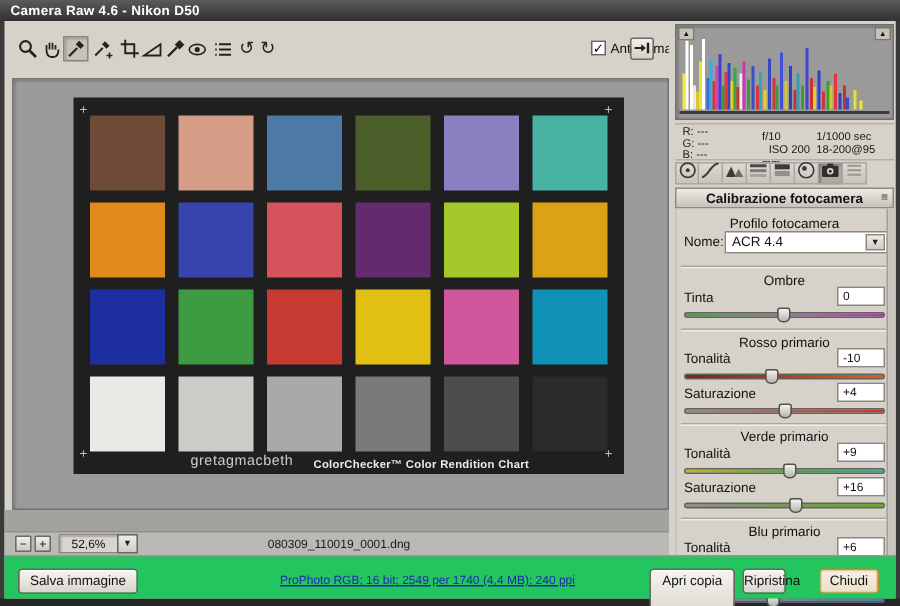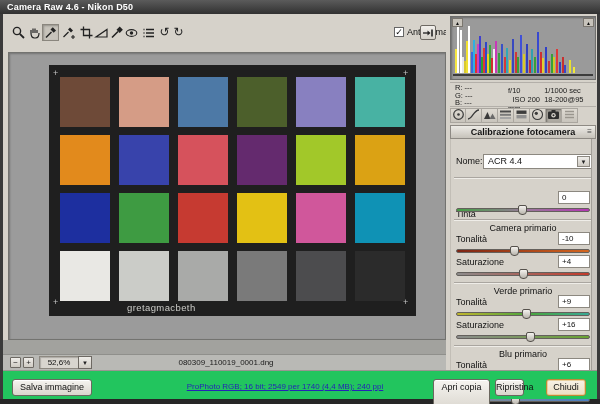--- a/index.html
+++ b/index.html
@@ -214,20 +214,21 @@
           <div class="patch" style="background: rgb(169, 170, 168);"></div>
           <div class="patch" style="background: rgb(122, 122, 122);"></div>
           <div class="patch" style="background: rgb(76, 76, 78);"></div>
           <div class="patch" style="background: rgb(43, 43, 43);"></div>
         </div>
       <span class="abs corner" style="left:4px;top:5px">+</span>
       <span class="abs corner" style="left:354px;top:5px">+</span>
       <span class="abs corner" style="left:4px;top:234px">+</span>
       <span class="abs corner" style="left:354px;top:234px">+</span>
       <span class="abs brand" style="left:78px;top:237px">gretagmacbeth</span>
+      <span class="abs chartcap" style="left:160px;top:240px">ColorChecker™ Color Rendition Chart</span>
     </div>
   </div>
 
   <div class="abs band"></div>
   <div class="abs strip">
     <div class="abs zbtn" style="left:7px"><span>−</span></div>
     <div class="abs zbtn" style="left:20px"><span>+</span></div>
     <div class="abs zoombox" style="left:36px"><span>52,6%</span></div>
     <div class="abs zdrop" style="left:75px"><span>▼</span></div>
     <span class="abs fname">080309_110019_0001.dng</span>
@@ -353,35 +354,37 @@
             </svg></span>
         </div>
     </div>
 
     <div class="abs phead">
       <span>Calibrazione fotocamera</span>
       <span class="pmenu">≡</span>
     </div>
 
     <div class="abs pbody">
+      <div class="abs ctitle" style="top:5px">Profilo fotocamera</div>
       <span class="abs flabel" style="left:5px;top:17px">Nome:</span>
       <div class="abs select" style="left:32px;top:15px;width:109px">
         <span>ACR 4.4</span>
         <span class="selarrow">▼</span>
       </div>
       <div class="abs divider" style="left:3px;top:38px;width:138px"></div>
 
-      <span class="abs flabel" style="left:5px;top:70px">Tinta</span>
+      <div class="abs ctitle" style="top:43px">Ombre</div>
+      <span class="abs flabel" style="left:5px;top:54px">Tinta</span>
       <div class="abs vbox" style="left:107px;top:52px">0</div>
       <div class="abs track g-tint" style="left:5px;top:69px;width:134px">
         <span class="thumb" style="left: 50%;"></span>
       </div>
       <div class="abs divider" style="left:3px;top:80px;width:138px"></div>
 
-      <div class="abs ctitle" style="top:84px">Camera primario</div>
+      <div class="abs ctitle" style="top:84px">Rosso primario</div>
       <span class="abs flabel" style="left:5px;top:95px">Tonalità</span>
       <div class="abs vbox" style="left:107px;top:93px">-10</div>
       <div class="abs track g-rhue" style="left:5px;top:110px;width:134px">
         <span class="thumb" style="left: 44%;"></span>
       </div>
       <span class="abs flabel" style="left:5px;top:118px">Saturazione</span>
       <div class="abs vbox" style="left:107px;top:116px">+4</div>
       <div class="abs track g-rsat" style="left:5px;top:133px;width:134px">
         <span class="thumb" style="left: 51%;"></span>
       </div>

